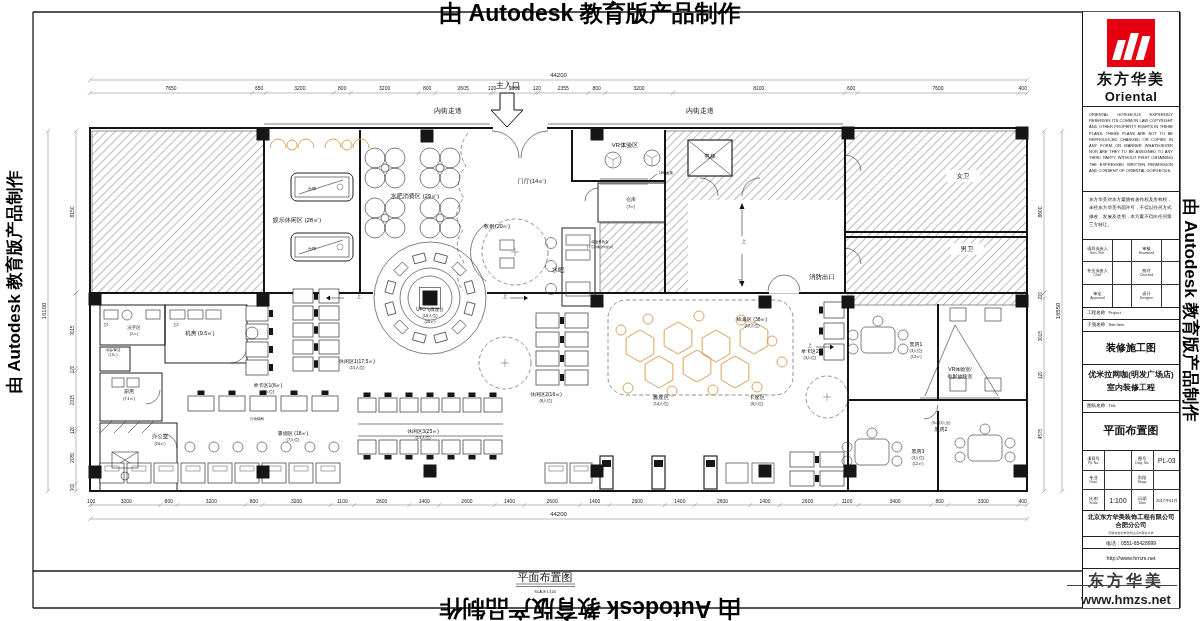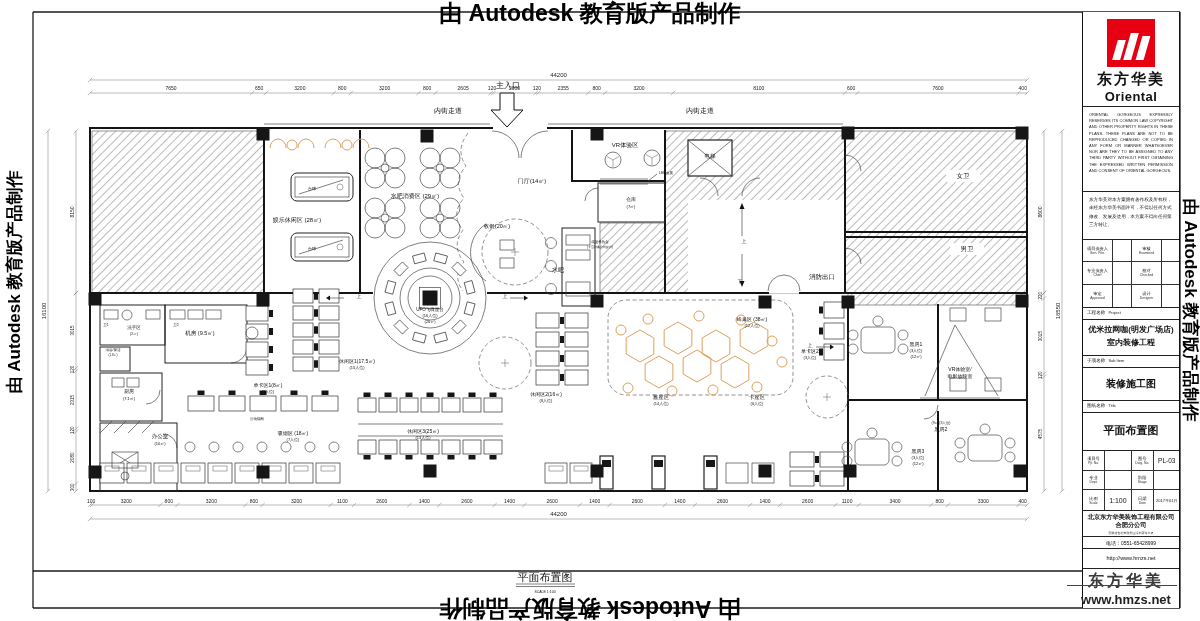--- a/index.html
+++ b/index.html
@@ -694,27 +694,27 @@
       <div class="rc"></div>
       <div class="rc">
           <div class="rcn">设计</div>
           <div class="ren">Designer</div>
         </div>
       <div class="rc"></div>
     </div>
     <div class="tb-row tb-plabel">
       <span>工程名称</span><span class="lab-en">Project</span>
     </div>
+    <div class="tb-row tb-sub">
+      <div class="sublab"><span>子项名称</span><span class="lab-en">Sub Item</span></div>
+      <div class="bigval">装修施工图</div>
+    </div>
     <div class="tb-row tb-pname">
       <div>优米拉网咖(明发广场店)</div>
       <div>室内装修工程</div>
-    </div>
-    <div class="tb-row tb-sub">
-      <div class="sublab"><span>子项名称</span><span class="lab-en">Sub Item</span></div>
-      <div class="bigval">装修施工图</div>
     </div>
     <div class="tb-row tb-sheet">
       <div class="sublab"><span>图纸名称</span><span class="lab-en">Title</span></div>
       <div class="bigval2">平面布置图</div>
     </div>
     <div class="tb-row tb-meta">
       <div class="mc">
           <div class="rcn">项目号</div>
           <div class="ren">Pjt. No.</div>
         </div>

